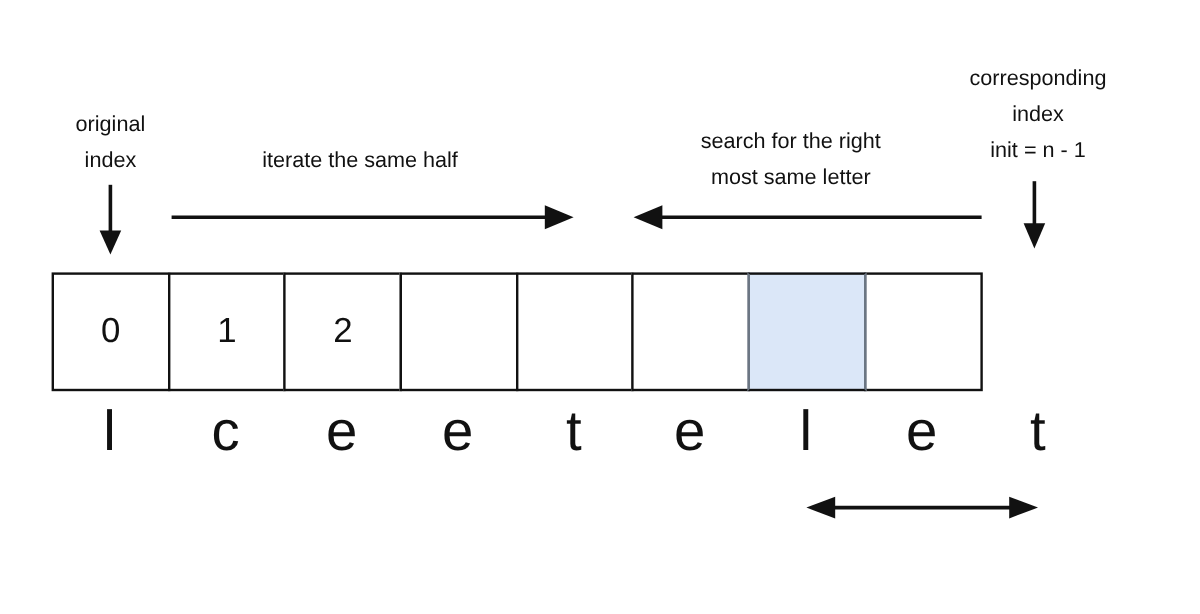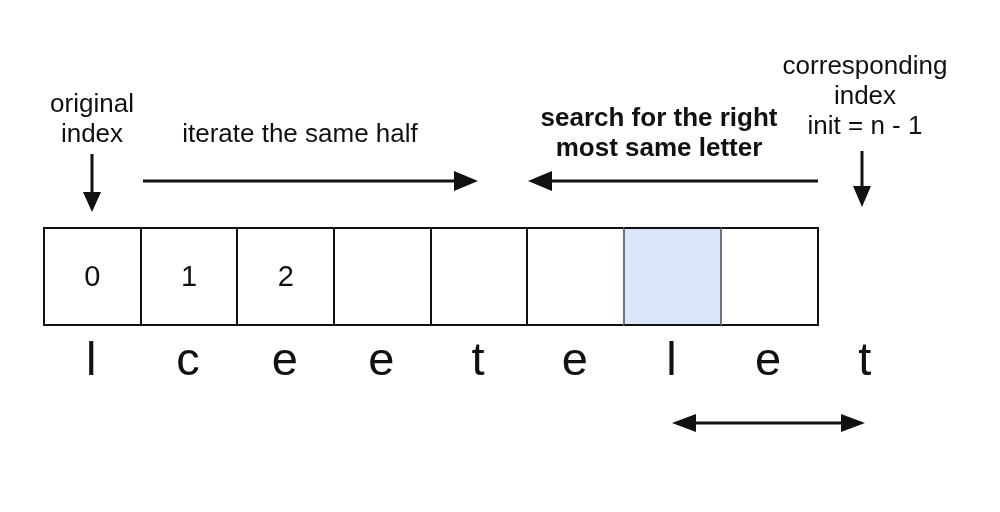--- a/index.html
+++ b/index.html
@@ -18,29 +18,29 @@
   }
   .svg-layer {
     position: absolute;
     left: 0; top: 0;
     width: 1000px;
     height: 512px;
     pointer-events: none;
   }
   .label {
     position: absolute;
-    font-size: 26px;
+    font-size: 18px;
     line-height: 30px;
     text-align: center;
     white-space: pre-line;
     letter-spacing: 0;
   }
   .label-original   { left: 12px;  top: 88px;  width: 160px; }
   .label-iterate    { left: 150px; top: 118px; width: 300px; }
-  .label-search     { left: 509px; top: 102px; width: 300px; font-weight: bold; }
+  .label-search     { left: 509px; top: 102px; width: 300px; }
   .label-corresp    { left: 740px; top: 50px;  width: 250px; }
   .label-takemoves  { left: 664px; top: 443px; width: 210px; }
 
   .array-row {
     position: absolute;
     left: 43px;
     top: 227px;
     display: flex;
   }
   .cell {

